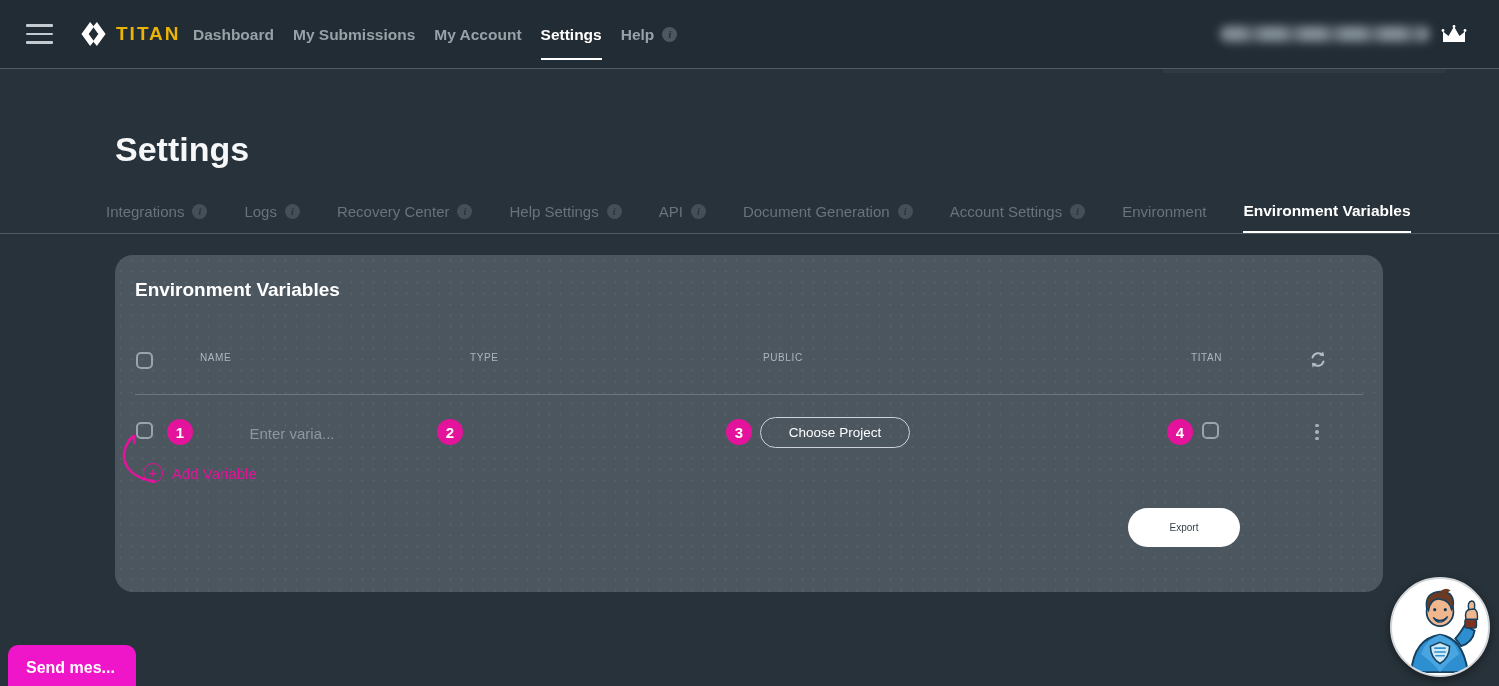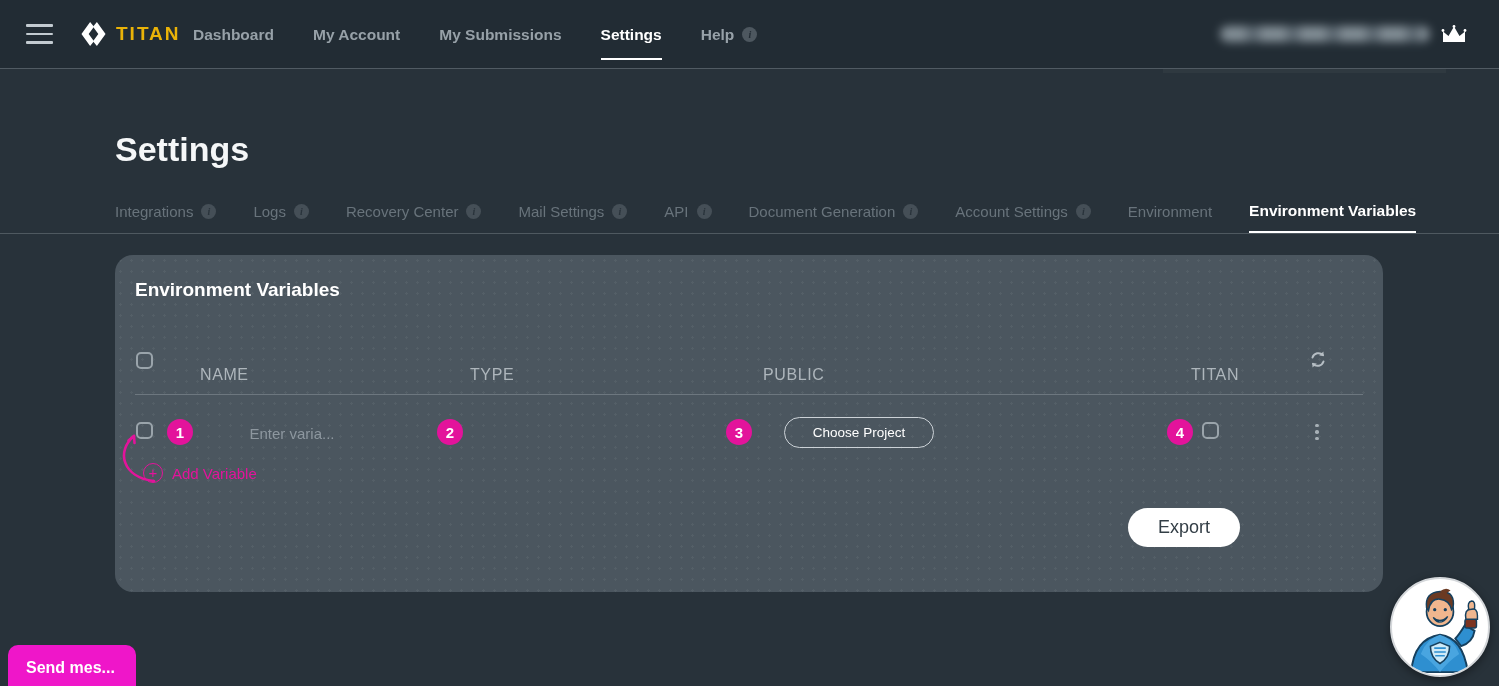--- a/index.html
+++ b/index.html
@@ -15,78 +15,78 @@
   
   .header{position:absolute;left:0;top:0;width:1499px;height:69px;background:var(--header_bg);
     border-bottom:1px solid #515b63;z-index:5;}
   .user-zone-bg{position:absolute;left:1163px;top:0;width:283px;height:73px;
     background:rgba(255,255,255,0.035);z-index:4;}
   .hamburger{position:absolute;left:26px;top:24px;width:27px;height:20px;display:flex;
     flex-direction:column;justify-content:space-between;cursor:pointer;}
   .hamburger span{display:block;height:2.6px;background:#c3cbd1;border-radius:1px;}
   .brand{position:absolute;left:80px;top:21px;display:flex;align-items:center;gap:9px;}
   .brand-text{font-size:19px;font-weight:700;letter-spacing:2px;color:#eab308;}
-  .nav{position:absolute;left:193px;top:0;height:69px;display:flex;align-items:center;gap:39px;justify-content:flex-end;}
+  .nav{position:absolute;left:193px;top:0;height:69px;display:flex;align-items:center;gap:19px;justify-content:flex-end;}
   .nav-item{font-size:15.5px;font-weight:600;color:var(--muted);cursor:pointer;position:relative;
     display:flex;align-items:center;gap:8px;height:69px;line-height:69px;}
   .nav-item.active{color:#fff;}
   .nav-item.active::after{content:"";position:absolute;left:0;right:0;bottom:9px;height:2.5px;background:#fff;}
   .info-badge{display:inline-flex;width:15px;height:15px;border-radius:50%;background:#4d575f;
     color:#222c34;font-size:10px;font-weight:700;align-items:center;justify-content:center;
     font-family:"Liberation Serif",serif;font-style:italic;flex:none;}
   .user-email{position:absolute;right:69px;top:26px;width:210px;height:16px;border-radius:8px;
     background:repeating-linear-gradient(90deg,#9aa6ae 0 26px,#6f7b84 26px 40px);
     filter:blur(5px);opacity:.8;z-index:6;}
   .crown{position:absolute;right:32px;top:25px;z-index:6;}
   
   .page-title{position:absolute;left:115px;top:130px;font-size:34px;font-weight:700;color:#f5f7f8;}
-  .tabs{position:absolute;left:115px;top:197px;display:flex;align-items:center;gap:37px;height:28px;text-align:center;}
+  .tabs{position:absolute;left:106px;top:197px;display:flex;align-items:center;gap:37px;height:28px;text-align:center;}
   .tab{font-size:15px;color:var(--tab_muted);display:flex;align-items:center;gap:8px;cursor:pointer;
     position:relative;white-space:nowrap;}
   .tab .info-badge{background:#454f57;color:#29333b;}
   .tab.active{color:#fff;font-weight:700;font-size:15.5px;}
   .tab.active::after{content:"";position:absolute;left:0;right:0;bottom:-13px;height:2.5px;background:#fff;}
   .tabs-divider{position:absolute;left:0;top:233px;width:1499px;height:1px;background:#4f5960;}
   
   .panel{position:absolute;left:115px;top:255px;width:1268px;height:337px;background:var(--panel_bg);
     border-radius:18px;
     background-image:radial-gradient(circle,rgba(255,255,255,0.05) 1px,transparent 1.3px);
     background-size:11px 11px;}
   .panel-title{position:absolute;left:20px;top:24px;font-size:19px;font-weight:700;color:#fff;}
   .checkbox{width:17px;height:17px;border:2px solid #9aa4ab;border-radius:5px;background:transparent;cursor:pointer;}
   .thead{position:absolute;left:20px;top:97px;width:1228px;height:20px;}
-  .th{position:absolute;font-size:16px;letter-spacing:.6px;color:#aeb6bc;top:14px;}
+  .th{position:absolute;font-size:10px;letter-spacing:.6px;color:#aeb6bc;top:0;}
   .thead .checkbox{position:absolute;left:1px;top:0;}
   .th-name{left:65px;} .th-type{left:335px;} .th-value{left:628px;} .th-public{left:1056px;}
   .refresh-btn{position:absolute;left:1172px;top:-4px;cursor:pointer;}
   .head-divider{position:absolute;left:20px;top:139px;width:1228px;height:1px;background:#8a9399;opacity:.55;}
   .row{position:absolute;left:20px;top:158px;width:1228px;height:40px;}
   .row .checkbox{position:absolute;left:1px;top:9px;}
   .num-badge{position:absolute;width:26px;height:26px;border-radius:50%;background:var(--accent);
     color:#fff;font-size:15px;font-weight:700;display:flex;align-items:center;justify-content:center;top:6px;}
   .badge-1{left:32px;} .badge-2{left:302px;} .badge-3{left:591px;} .badge-4{left:1032px;}
   .name-input{position:absolute;left:67px;top:8px;width:180px;height:24px;background:transparent;border:none;
     outline:none;font-size:15px;color:#e8ebed;font-family:inherit;text-align:center;}
   .name-input::placeholder{color:#8d979f;}
   .type-select{position:absolute;left:344px;top:3px;width:224px;height:30px;cursor:pointer;
     border-bottom:1px solid #c6cdd2;display:flex;align-items:center;justify-content:space-between;}
   .type-select-value{font-size:15.5px;color:#f2f4f5;}
-  .choose-btn{position:absolute;left:649px;top:4px;width:150px;height:31px;border-radius:17px;
+  .choose-btn{position:absolute;left:625px;top:4px;width:150px;height:31px;border-radius:17px;
     border:1px solid #ccd2d7;background:transparent;color:#fff;font-size:13.5px;font-family:inherit;cursor:pointer;}
   .public-checkbox{position:absolute;left:1067px !important;top:9px;}
   .kebab{position:absolute;left:1172px;top:8px;width:20px;height:22px;display:flex;flex-direction:column;
     align-items:center;justify-content:center;gap:3px;cursor:pointer;}
   .kebab i{width:3.5px;height:3.5px;border-radius:50%;background:#a7b0b6;}
   .annot-arrow{position:absolute;left:-5px;top:172px;pointer-events:none;}
   .add-variable{position:absolute;left:28px;top:208px;display:flex;align-items:center;gap:9px;cursor:pointer;}
   .plus-circle{width:20px;height:20px;border-radius:50%;border:1.6px solid var(--accent);color:var(--accent);
     display:flex;align-items:center;justify-content:center;font-size:15px;line-height:1;padding-bottom:1px;}
   .add-variable-label{color:var(--accent);font-size:15px;}
   .btn{position:absolute;top:253px;width:112px;height:39px;border-radius:20px;border:none;
-    font-size:18px;font-family:inherit;cursor:pointer;font-weight:400;}
+    font-size:10px;font-family:inherit;cursor:pointer;font-weight:400;}
   .export-btn{left:1013px;background:#fff;color:#333e46;}
   .save-btn{left:1137px;background:var(--accent);color:#fff;}
   
   .send-btn{position:absolute;left:8px;top:645px;width:128px;height:45px;background:var(--send);
     border:none;border-radius:10px 10px 0 0;color:#fff;font-size:16px;font-weight:700;font-family:inherit;
     text-align:left;padding-left:18px;cursor:pointer;z-index:9;}
   .mascot{position:absolute;left:1390px;top:577px;width:100px;height:100px;border-radius:50%;
     background:#fff;border:2px solid #d4d7da;box-shadow:0 3px 10px rgba(0,0,0,.4);overflow:hidden;
     cursor:pointer;z-index:9;}
 </style>
@@ -105,24 +105,24 @@
       <path d="M10.5 0.5 L1.5 13 L10.5 25.5 L14.5 20.5 L9 13 L14.5 5.5 Z" fill="#fff"></path>
       <path d="M17.5 0.5 L26.5 13 L17.5 25.5 L13.5 20.5 L19 13 L13.5 5.5 Z" fill="#fff"></path>
     </svg>
     <span class="brand-text">TITAN</span>
   </div>
   <nav class="nav">
     <div class="nav-item">
       <span>Dashboard</span>
     </div>
     <div class="nav-item">
+      <span>My Submissions</span>
+    </div>
+    <div class="nav-item">
       <span>My Account</span>
-    </div>
-    <div class="nav-item">
-      <span>My Submissions</span>
     </div>
     <div class="nav-item active">
       <span>Settings</span>
     </div>
     <div class="nav-item">
       <span>Help</span>
       <span class="info-badge">i</span>
     </div>
   </nav>
   <div class="user-email"></div>
@@ -143,21 +143,21 @@
   </div>
   <div class="tab">
     <span>Logs</span>
       <span class="info-badge">i</span>
   </div>
   <div class="tab">
     <span>Recovery Center</span>
       <span class="info-badge">i</span>
   </div>
   <div class="tab">
-    <span>Mail Settings</span>
+    <span>Help Settings</span>
       <span class="info-badge">i</span>
   </div>
   <div class="tab">
     <span>API</span>
       <span class="info-badge">i</span>
   </div>
   <div class="tab">
     <span>Document Generation</span>
       <span class="info-badge">i</span>
   </div>

